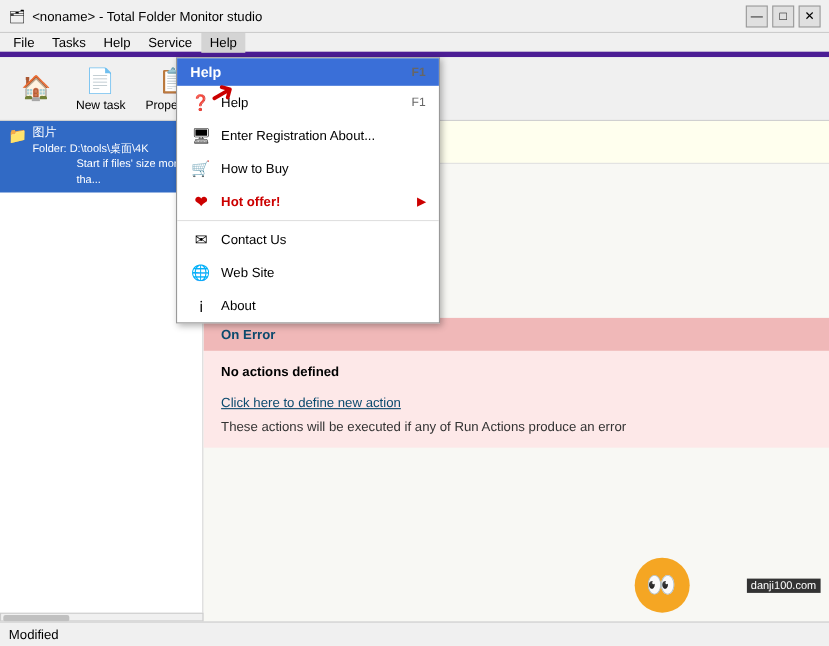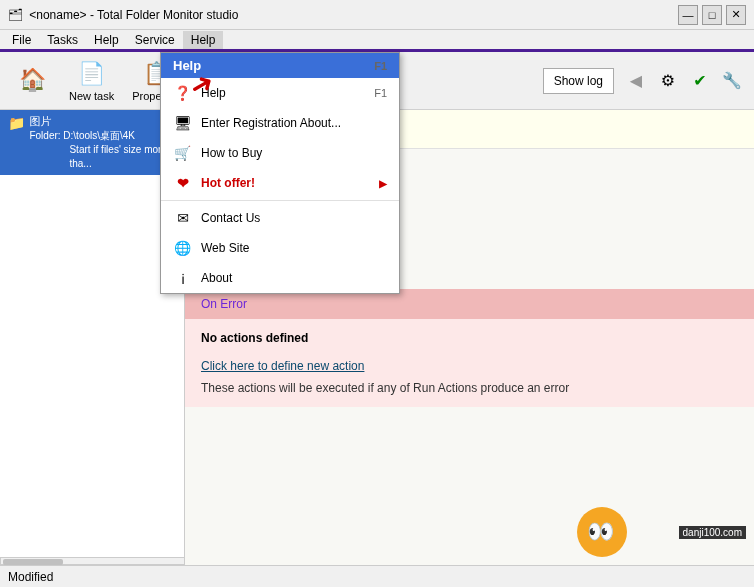--- a/index.html
+++ b/index.html
@@ -45,21 +45,21 @@
       cursor: pointer;
     }
 
     
     .menu-bar {
       background: #f0f0f0;
       height: 22px;
       display: flex;
       align-items: center;
       padding: 0 4px;
-      border-bottom: 3px solid #4c1d95;
+      border-bottom: 5px solid #4c1d95;
     }
     .menu-item {
       padding: 2px 8px;
       font-size: 12px;
       cursor: pointer;
       color: #000;
     }
     .menu-item:hover, .menu-item.active {
       background: #316AC5;
       color: #fff;
@@ -173,23 +173,23 @@
       color: #0066cc;
       background: #ffffee;
       border-bottom: 1px solid #e0e0e0;
     }
     .on-error-section {
       margin: 0;
     }
     .on-error-header {
       background: #f0b8b8;
       padding: 8px 16px;
-      font-weight: normal;
-      font-size: 12px;
-      color: #6d28d9;
+      font-weight: bold;
+      font-size: 12px;
+      color: #0c4a6e;
     }
     .on-error-body {
       background: #fde8e8;
       padding: 12px 16px;
     }
     .on-error-title {
       font-weight: bold;
       font-size: 12px;
       margin-bottom: 14px;
     }
@@ -416,37 +416,20 @@
     <div class="toolbar-icon">
       <span style="font-size:22px;">🐾</span>
     </div>
     <span>Run p...</span>
   </div>
   <div class="chevron-expand">
     <span>»</span>
   </div>
   <div class="toolbar-separator"></div>
 
-  <div class="toolbar-right">
-    <button class="show-log-btn">Show log</button>
-    <div class="toolbar-right-icons">
-      <div class="toolbar-icon-btn">
-        <span style="color:#999;font-size:16px;">◀</span>
-      </div>
-      <div class="toolbar-icon-btn">
-        <span style="font-size:16px;">⚙</span>
-      </div>
-      <div class="toolbar-icon-btn">
-        <span style="color:#080;font-size:16px;">✔</span>
-      </div>
-      <div class="toolbar-icon-btn">
-        <span style="font-size:16px;">🔧</span>
-      </div>
-    </div>
-  </div>
 </div>
 
 <div class="main-layout">
 
   <div class="sidebar">
     <div class="sidebar-item selected">
       <span class="sidebar-item-icon">📁</span>
       <div class="sidebar-item-text">
         <div>图片</div>
         <div style="font-size:10px;">Folder: D:\tools\桌面\4K</div>

